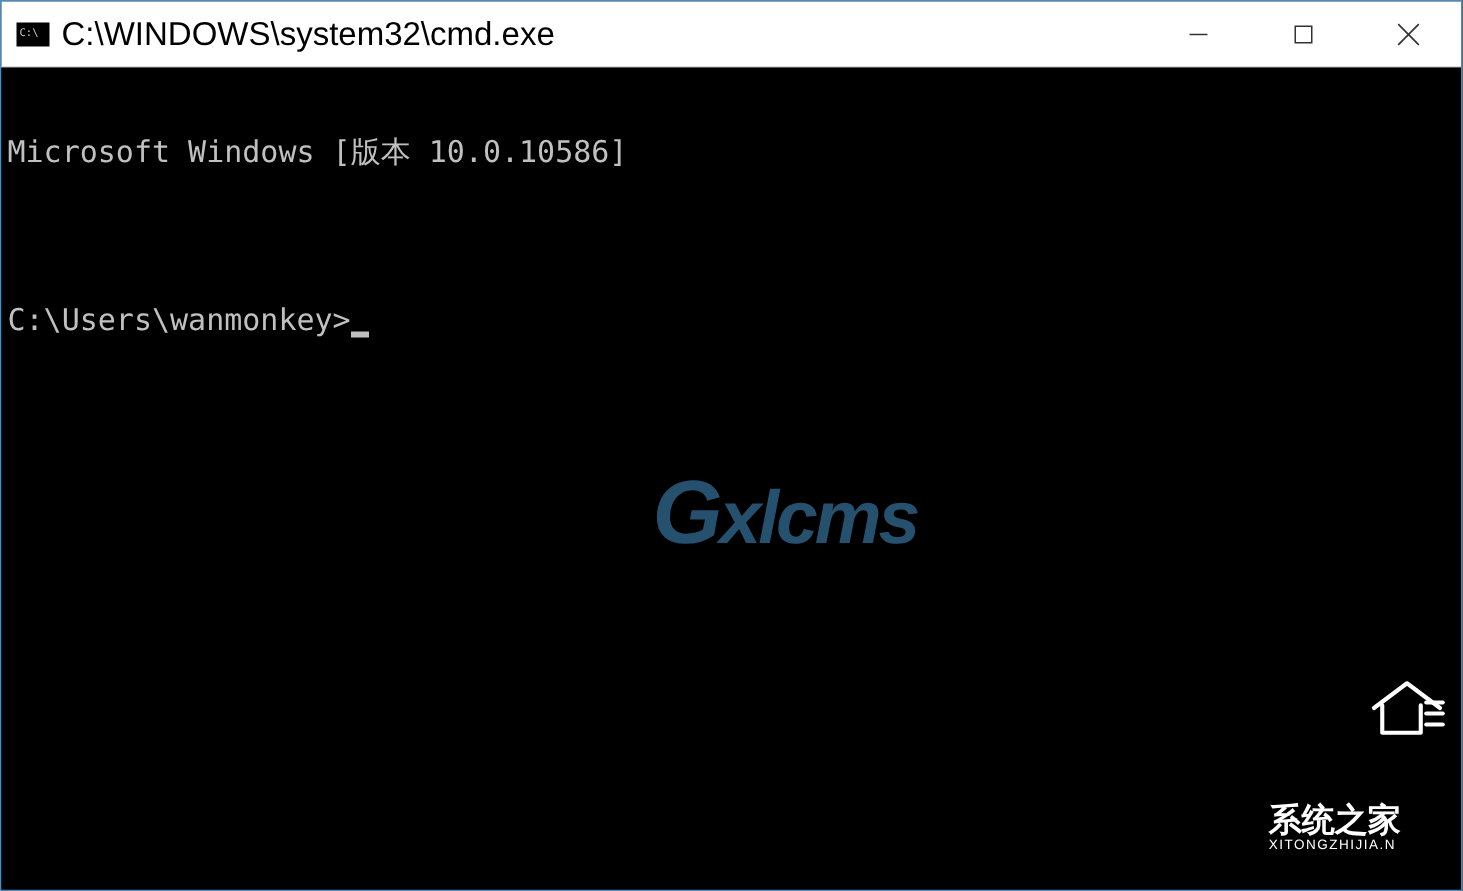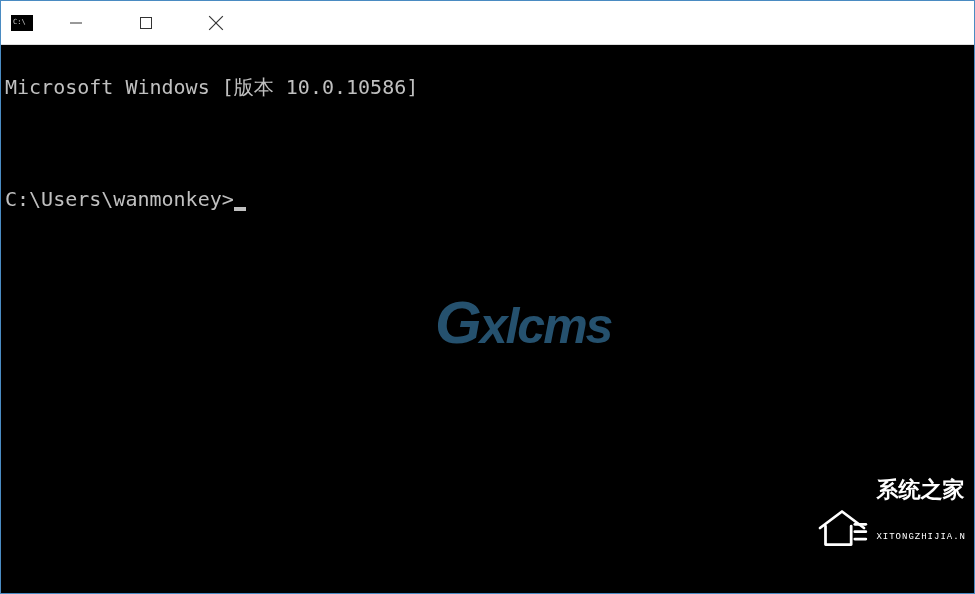--- a/index.html
+++ b/index.html
@@ -73,91 +73,93 @@
       fill: none;
       stroke-width: 1;
     }
     .terminal {
       flex: 1;
       background: #000;
       color: #c0c0c0;
       font-family: "NSimSun", "SimSun", "Consolas", monospace;
       font-size: 20px;
       line-height: 28px;
-      padding: 0 4px;
+      padding: 14px 4px;
       white-space: pre;
       overflow: hidden;
       position: relative;
     }
     .term-line {
       display: block;
     }
     .cursor {
       display: inline-block;
       width: 12px;
       height: 4px;
       background: #c0c0c0;
       vertical-align: bottom;
       margin-bottom: 2px;
     }
     .watermark-center {
       position: absolute;
-      top: 236px;
+      top: 255px;
       left: 50%;
       transform: translateX(-50%);
       font-family: Arial, sans-serif;
       font-size: 50px;
       font-weight: bold;
       font-style: italic;
       color: #2a5a7a;
       opacity: 0.9;
       pointer-events: none;
       letter-spacing: -2px;
     }
     .watermark-center .big-g {
       font-size: 60px;
     }
     .watermark-br {
       position: absolute;
-      bottom: 8px;
+      bottom: 24px;
       right: 8px;
       display: flex;
+      align-items: center;
       gap: 6px;
       pointer-events: none;
+      flex-direction: column;
     }
     .house-icon svg {
       width: 56px;
       height: 44px;
     }
     .br-text {
       display: flex;
       flex-direction: column;
       color: #fff;
       line-height: 1.1;
     }
     .br-main {
       font-size: 22px;
       font-weight: bold;
       font-family: "Microsoft YaHei", sans-serif;
     }
     .br-sub {
       font-size: 9px;
       letter-spacing: 1px;
-      font-family: Liberation Mono, monospace;
-      margin-top: 31px;
+      font-family: Liberation Sans, sans-serif;
     }
   </style>
 </head>
 <body>
 
 <div class="window">
   <div class="titlebar">
     <div class="app-icon">
       <span class="app-icon-text">C:\</span>
     </div>
+    <div class="title-text">C:\WINDOWS\system32\cmd.exe</div>
     <div class="win-controls">
       <div class="win-btn">
         <svg width="14" height="14" viewBox="0 0 14 14">
             <line x1="1" y1="7" x2="13" y2="7"></line>
           </svg>
       </div>
       <div class="win-btn">
         <svg width="14" height="14" viewBox="0 0 14 14">
             <rect x="1.5" y="1.5" width="11" height="11"></rect>
           </svg>

